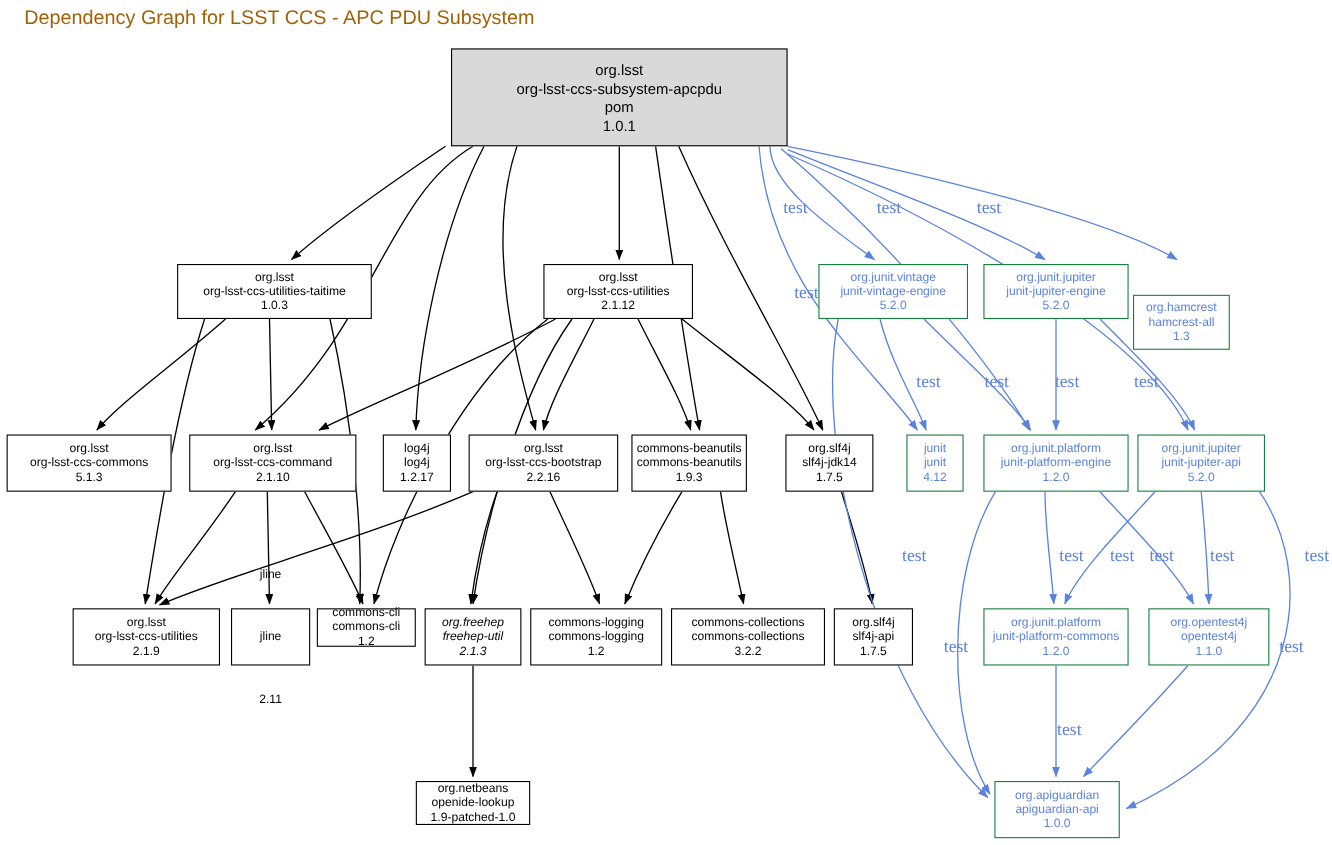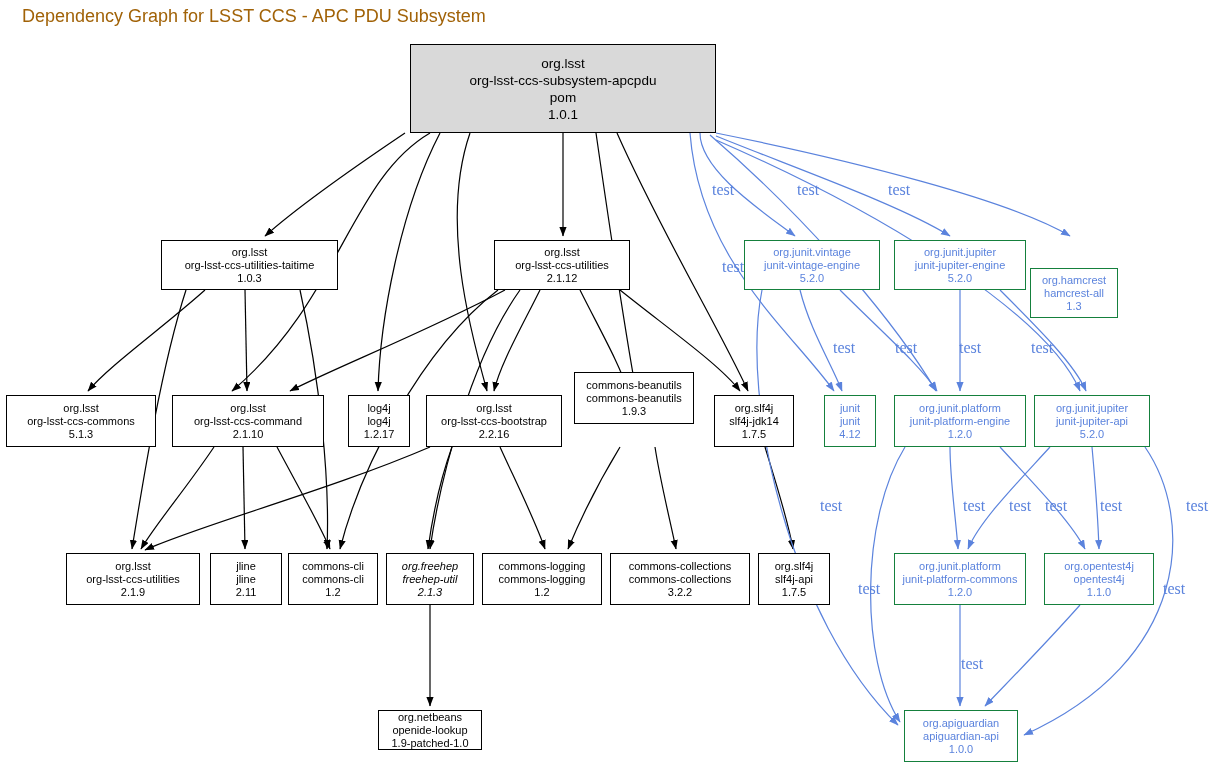--- a/index.html
+++ b/index.html
@@ -228,21 +228,21 @@
       <div class="node" style="left: 348px; top: 395px; width: 62px; height: 52px;">
         <span class="ln">log4j</span>
         <span class="ln">log4j</span>
         <span class="ln">1.2.17</span>
       </div>
       <div class="node" style="left: 426px; top: 395px; width: 136px; height: 52px;">
         <span class="ln">org.lsst</span>
         <span class="ln">org-lsst-ccs-bootstrap</span>
         <span class="ln">2.2.16</span>
       </div>
-      <div class="node" style="left: 574px; top: 372px; width: 120px; height: 52px; align-items: center;">
+      <div class="node" style="left: 574px; top: 395px; width: 105px; height: 52px; align-items: center;">
         <span class="ln">commons-beanutils</span>
         <span class="ln">commons-beanutils</span>
         <span class="ln">1.9.3</span>
       </div>
       <div class="node" style="left: 714px; top: 395px; width: 80px; height: 52px;">
         <span class="ln">org.slf4j</span>
         <span class="ln">slf4j-jdk14</span>
         <span class="ln">1.7.5</span>
       </div>
       <div class="node test" style="left: 824px; top: 395px; width: 52px; height: 52px;">
@@ -258,26 +258,26 @@
       <div class="node test" style="left: 1034px; top: 395px; width: 116px; height: 52px;">
         <span class="ln">org.junit.jupiter</span>
         <span class="ln">junit-jupiter-api</span>
         <span class="ln">5.2.0</span>
       </div>
       <div class="node" style="left: 66px; top: 553px; width: 134px; height: 52px;">
         <span class="ln">org.lsst</span>
         <span class="ln">org-lsst-ccs-utilities</span>
         <span class="ln">2.1.9</span>
       </div>
-      <div class="node" style="left: 210px; top: 553px; width: 72px; height: 52px;">
+      <div class="node" style="left: 210px; top: 553px; width: 72px; height: 52px; gap: 44px;">
         <span class="ln">jline</span>
         <span class="ln">jline</span>
         <span class="ln">2.11</span>
       </div>
-      <div class="node" style="left: 288px; top: 553px; width: 90px; height: 52px;">
+      <div class="node" style="left: 288px; top: 553px; width: 90px; height: 35px;">
         <span class="ln">commons-cli</span>
         <span class="ln">commons-cli</span>
         <span class="ln">1.2</span>
       </div>
       <div class="node" style="left: 386px; top: 553px; width: 88px; height: 52px; font-style: italic;">
         <span class="ln">org.freehep</span>
         <span class="ln">freehep-util</span>
         <span class="ln">2.1.3</span>
       </div>
       <div class="node" style="left: 482px; top: 553px; width: 120px; height: 52px;">

